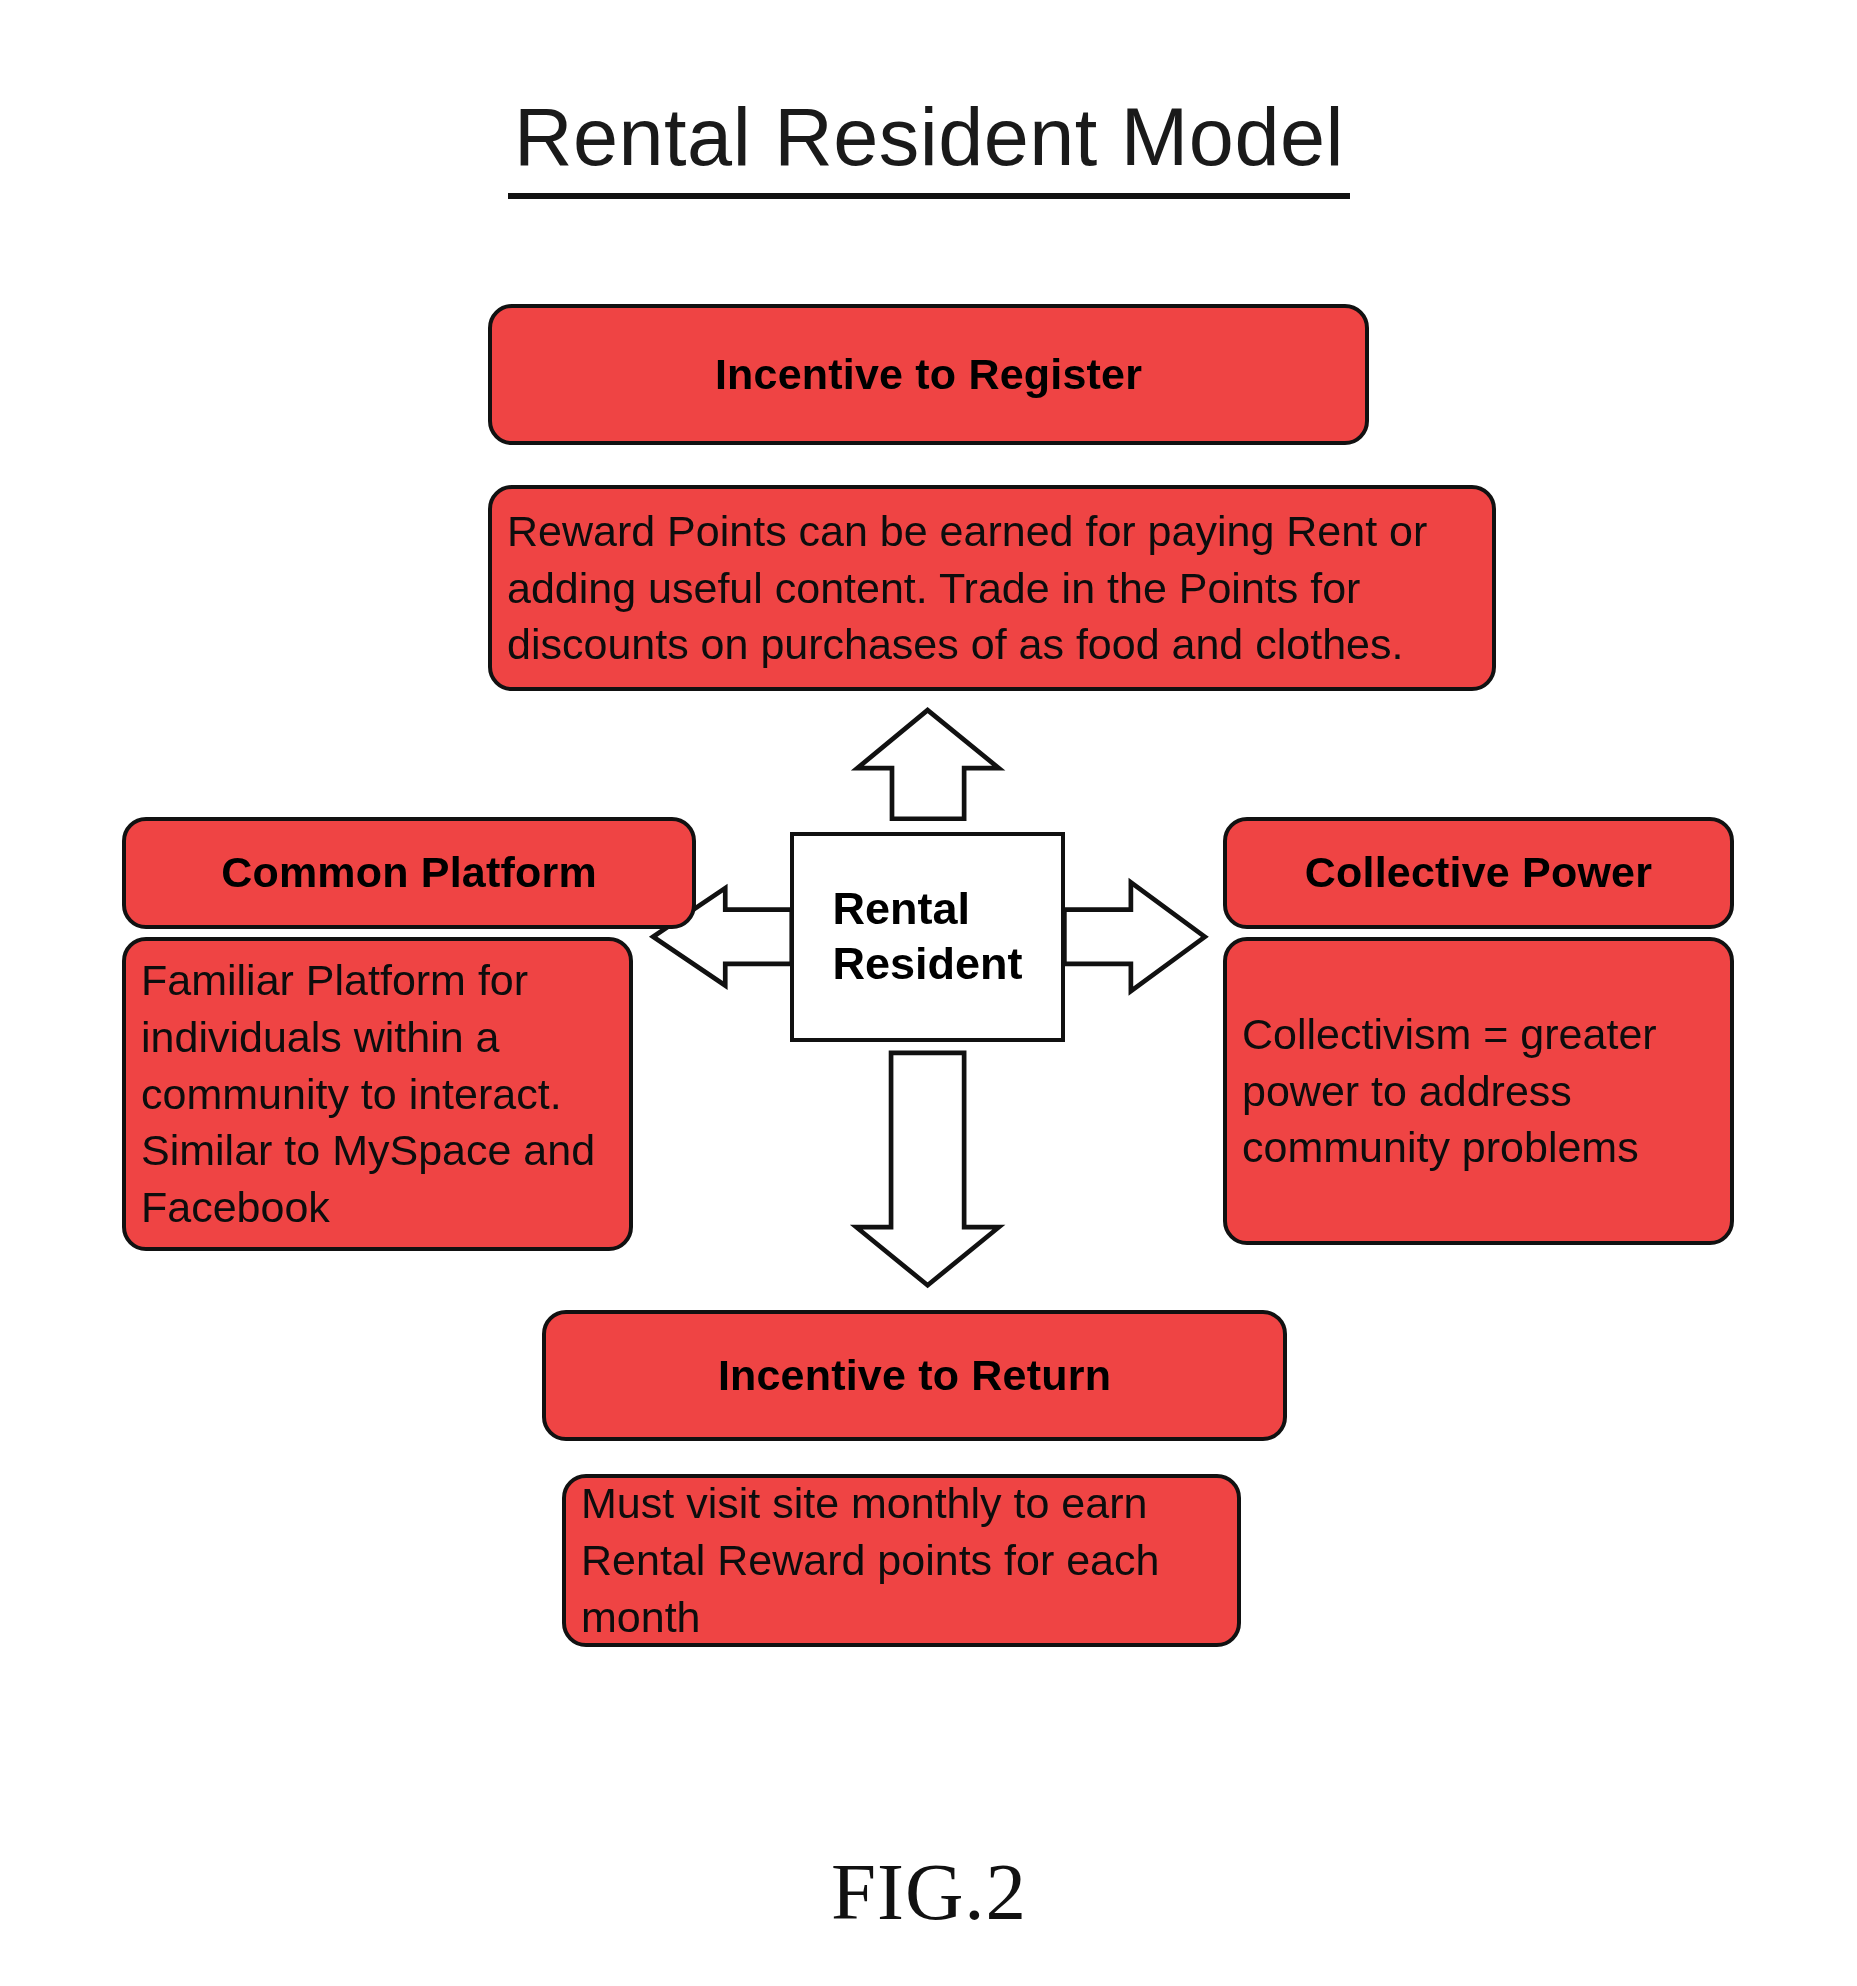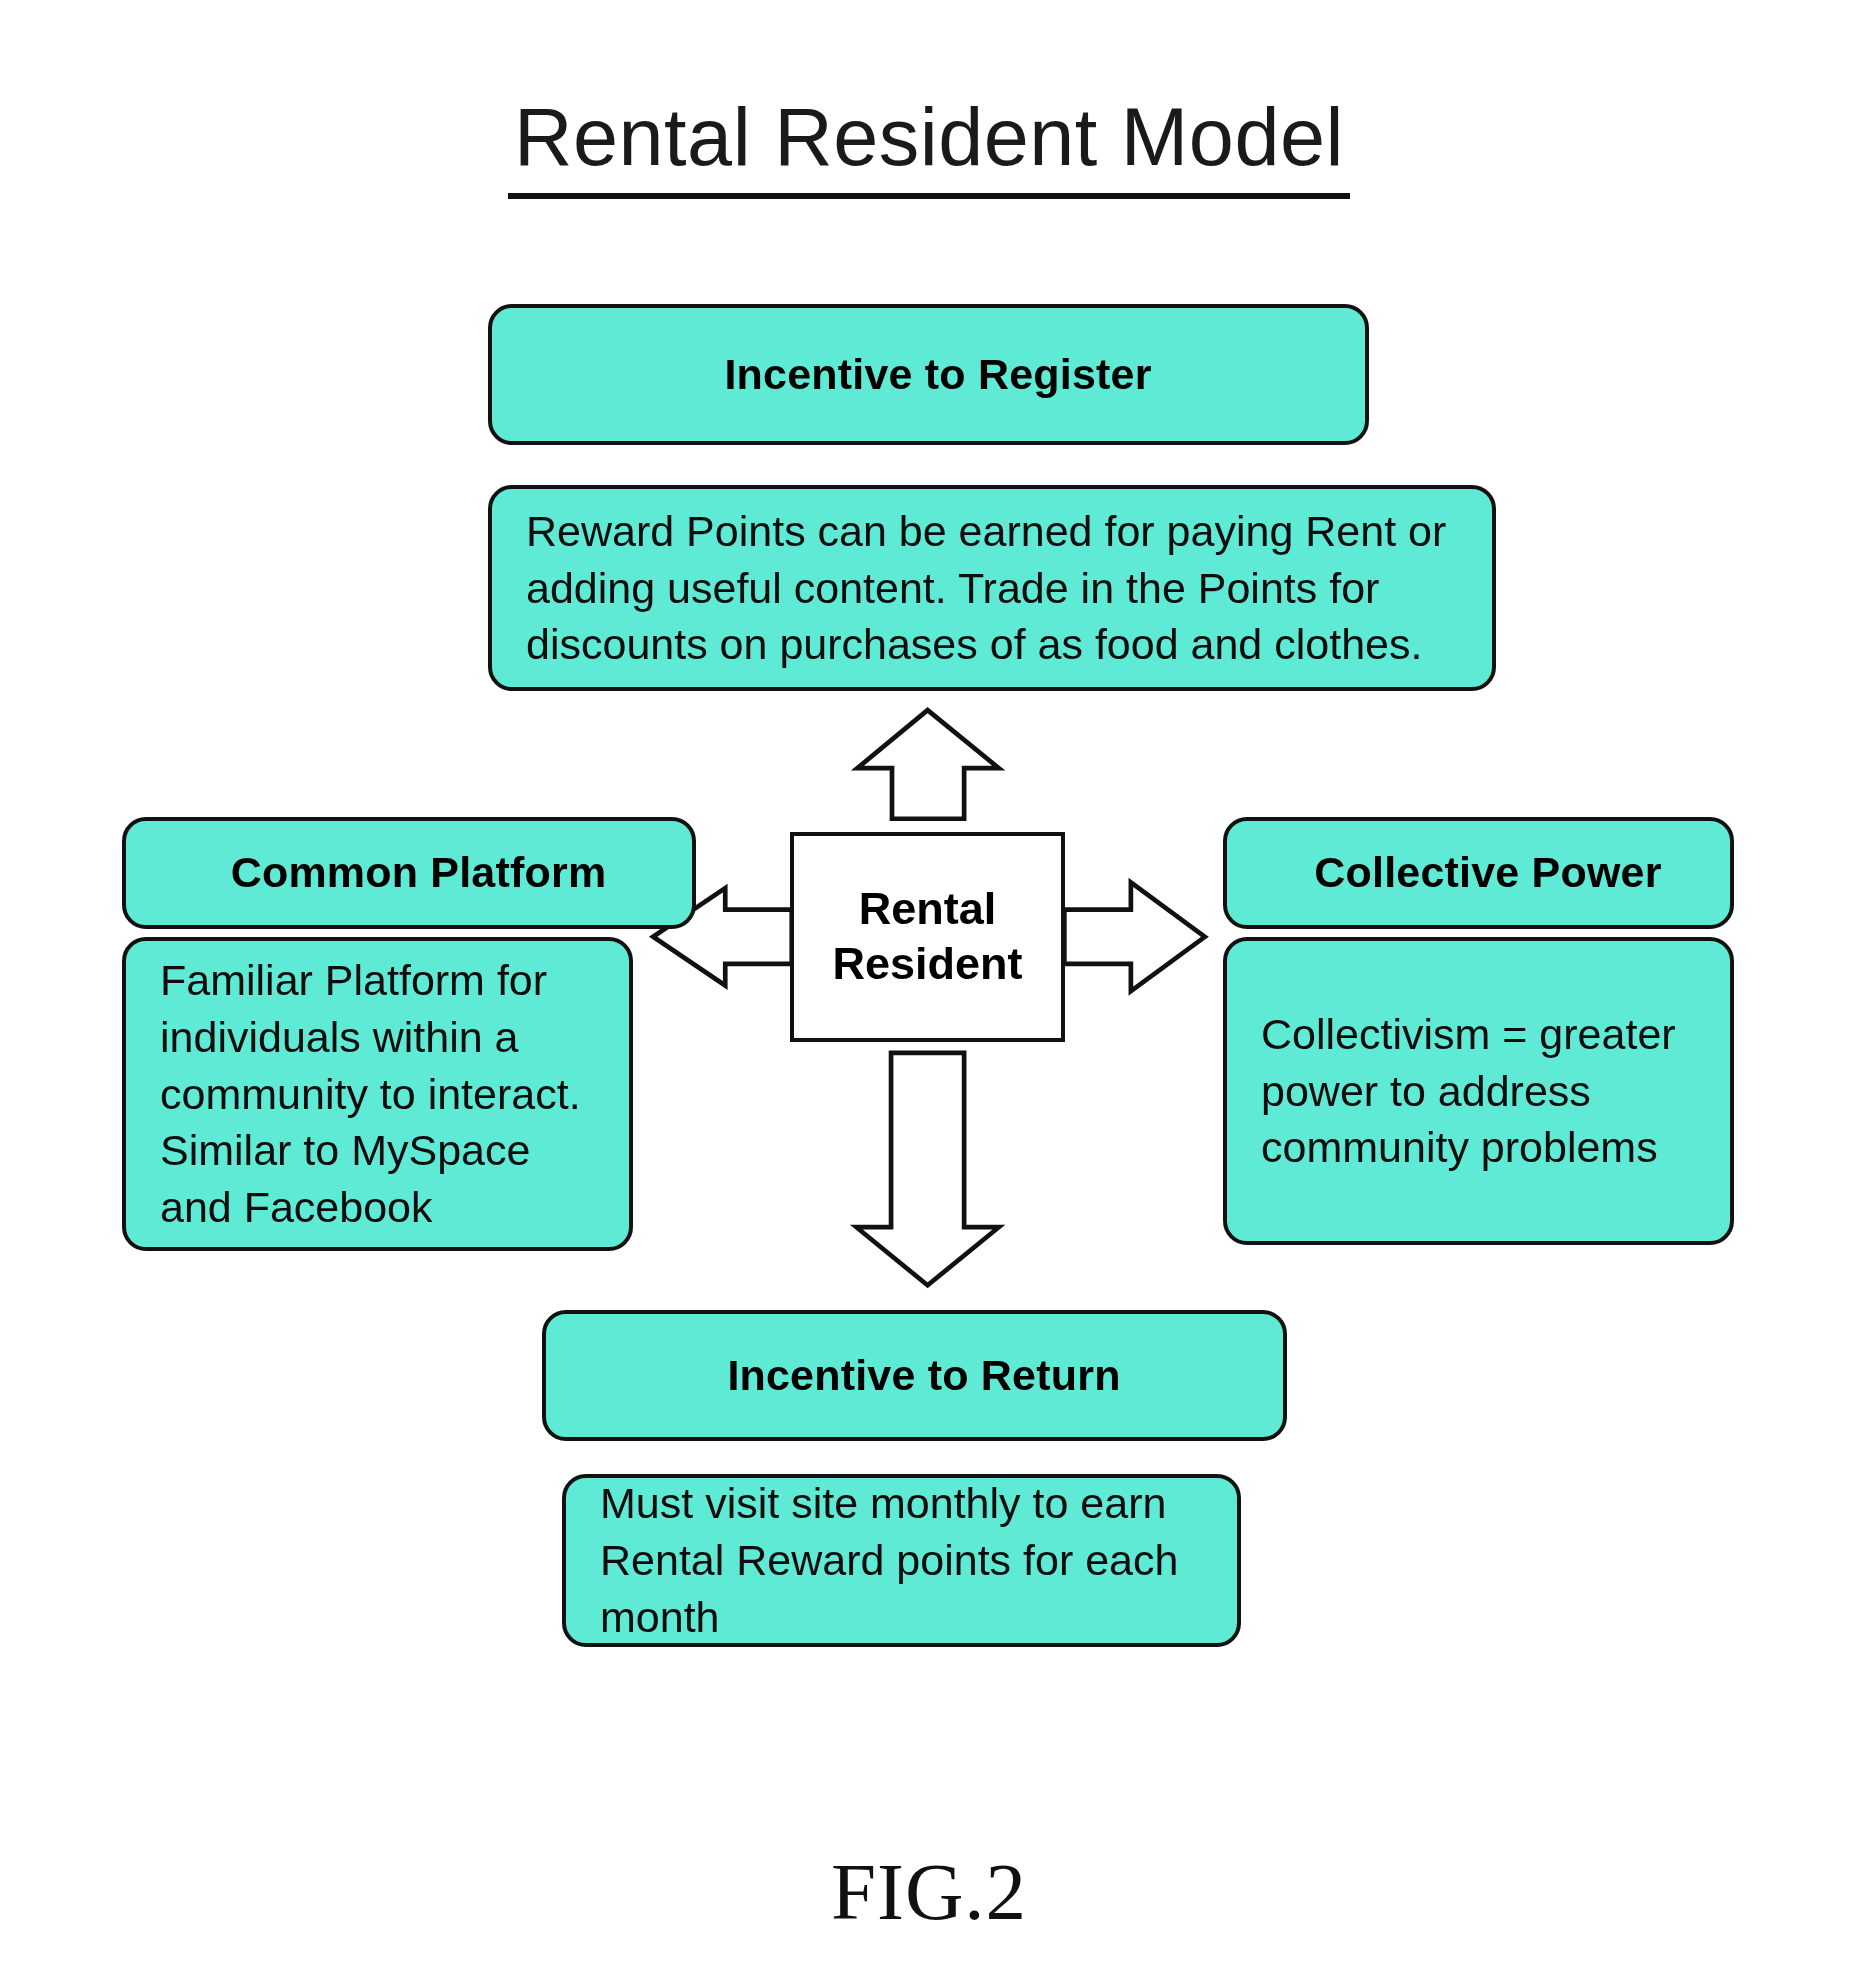--- a/index.html
+++ b/index.html
@@ -35,26 +35,25 @@
   #figure-title .title-text {
     display: inline-block;
     border-bottom: 6.6px solid #111111;
     padding: 0 5.6px 11.2px 5.6px;
   }
 
   
   .node-box {
     position: absolute;
     box-sizing: border-box;
-    background: #5eead4;
+    background: #ef4444;
     border: 4.7px solid #111111;
     border-radius: 24px;
     display: flex;
     align-items: center;
-    padding-left: 19px;
   }
   .node-box.headerbox {
     justify-content: center;
   }
   .node-title {
     font-weight: bold;
     font-size: 43px;
     line-height: 1.1;
     letter-spacing: 0.2px;
     color: #000000;
@@ -71,21 +70,21 @@
   
   #hub-box {
     position: absolute;
     box-sizing: border-box;
     background: #ffffff;
     border: 4.7px solid #111111;
     border-radius: 0;
     display: flex;
     align-items: center;
     justify-content: center;
-    text-align: center;
+    text-align: left;
   }
   #hub-box .hub-label {
     font-weight: bold;
     font-size: 45px;
     line-height: 1.22;
     color: #000000;
   }
 
   
   #arrow-layer {

